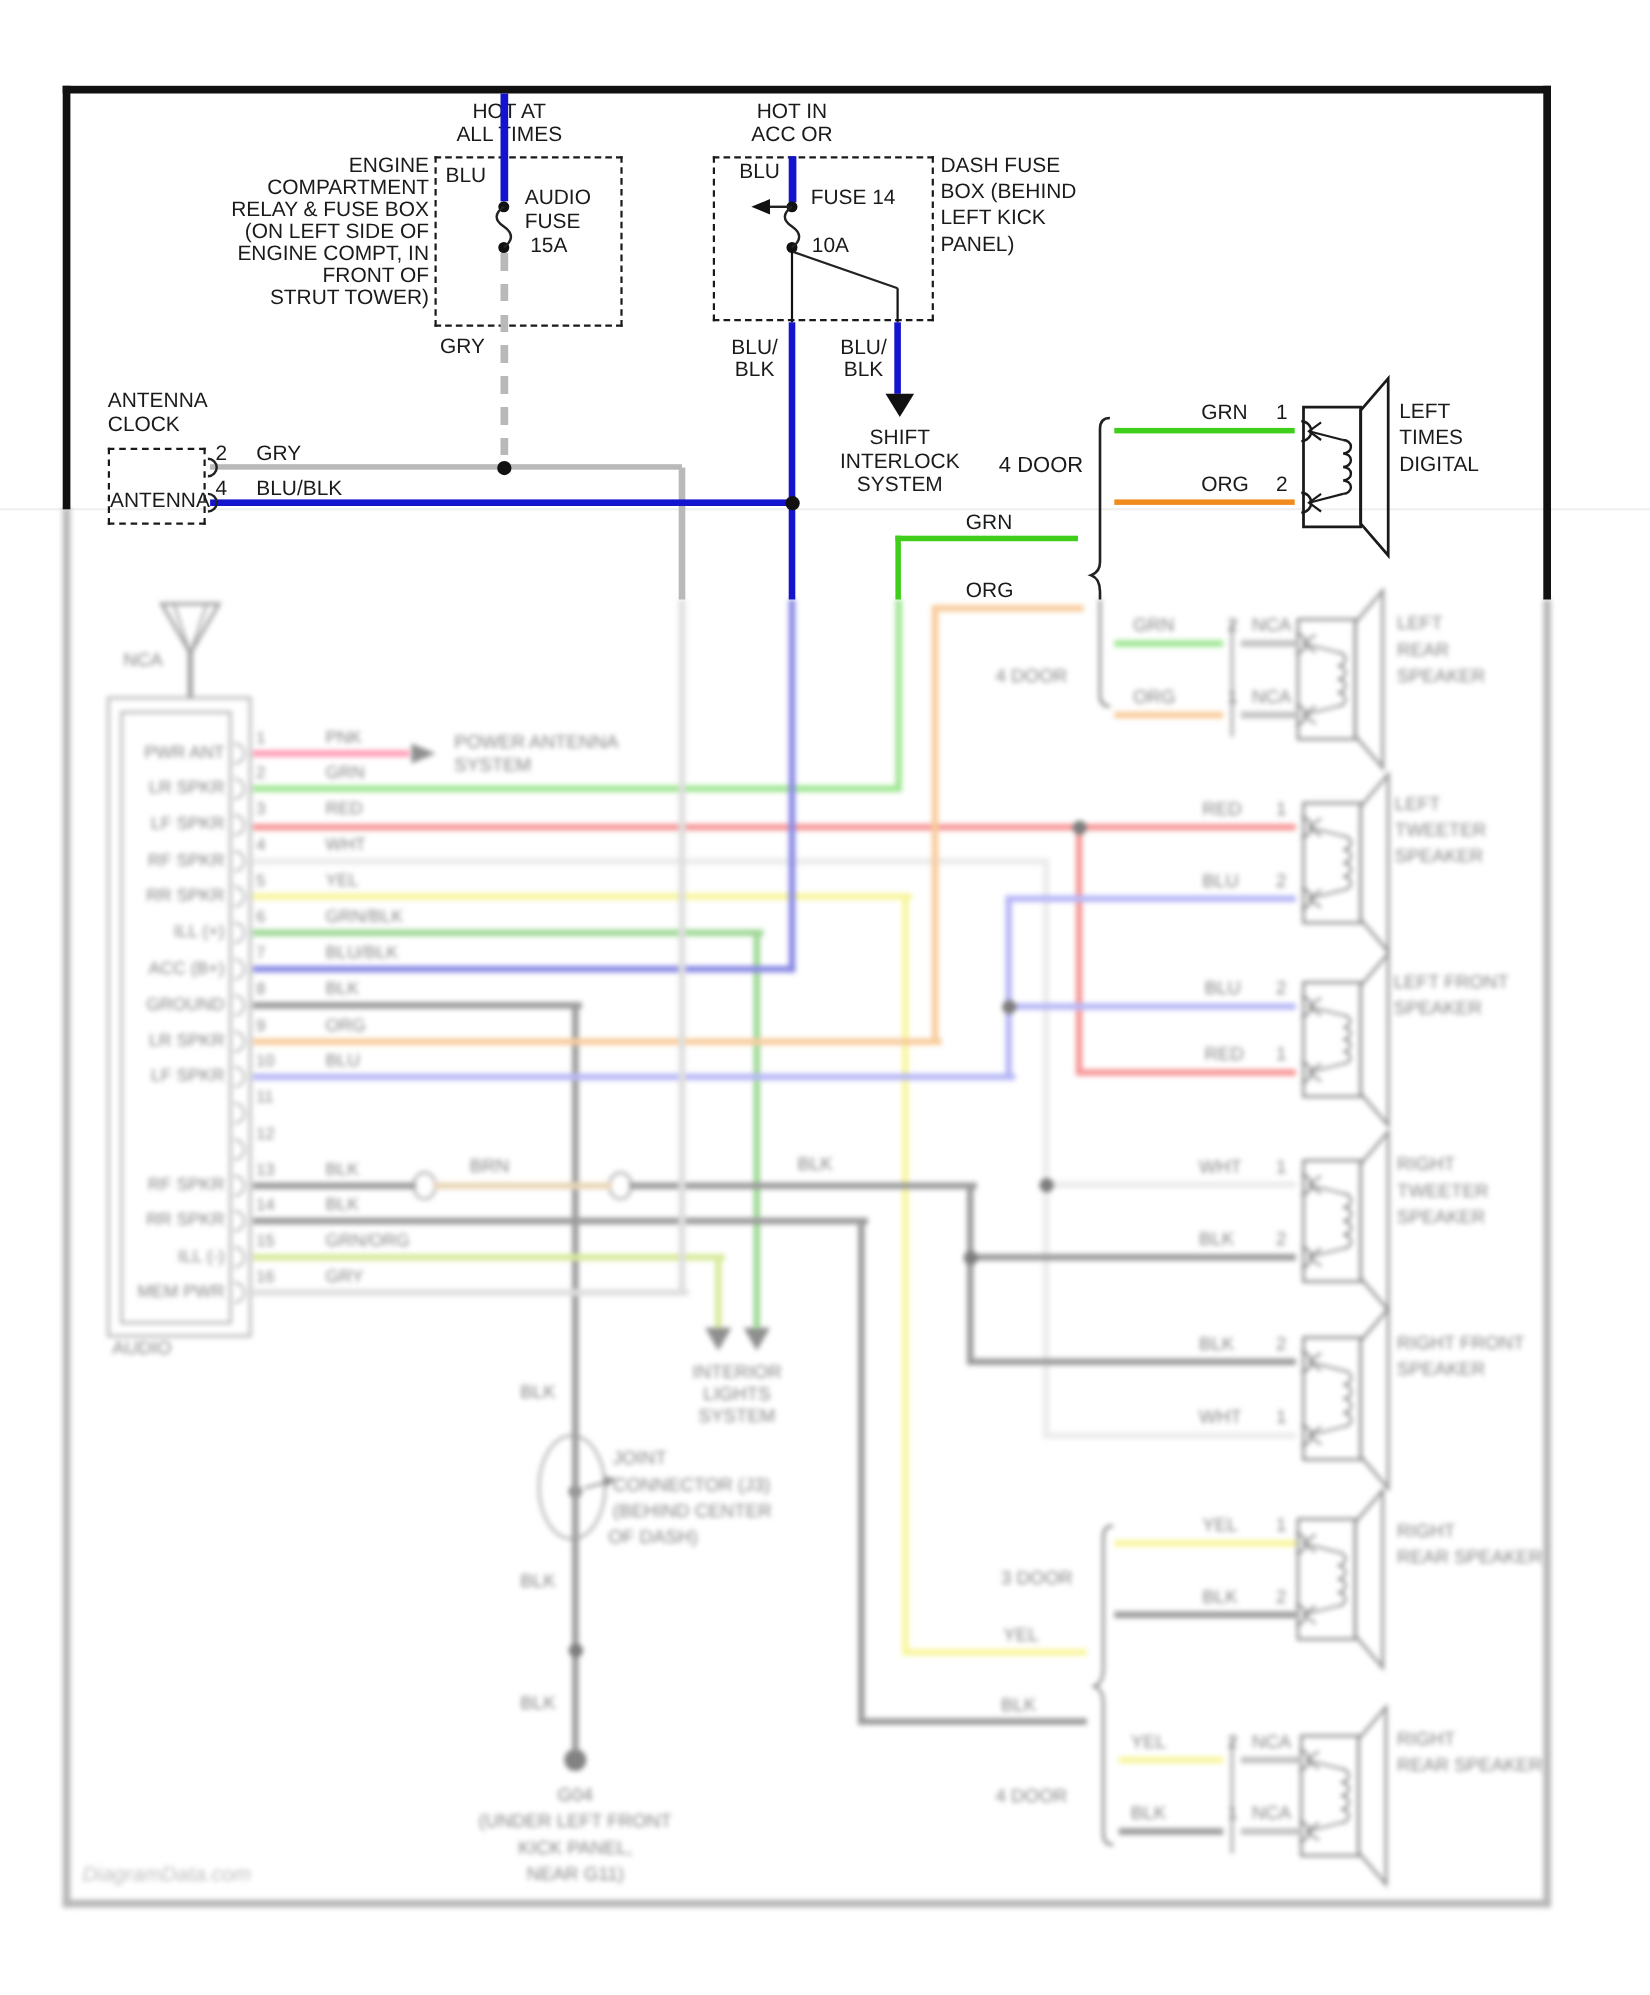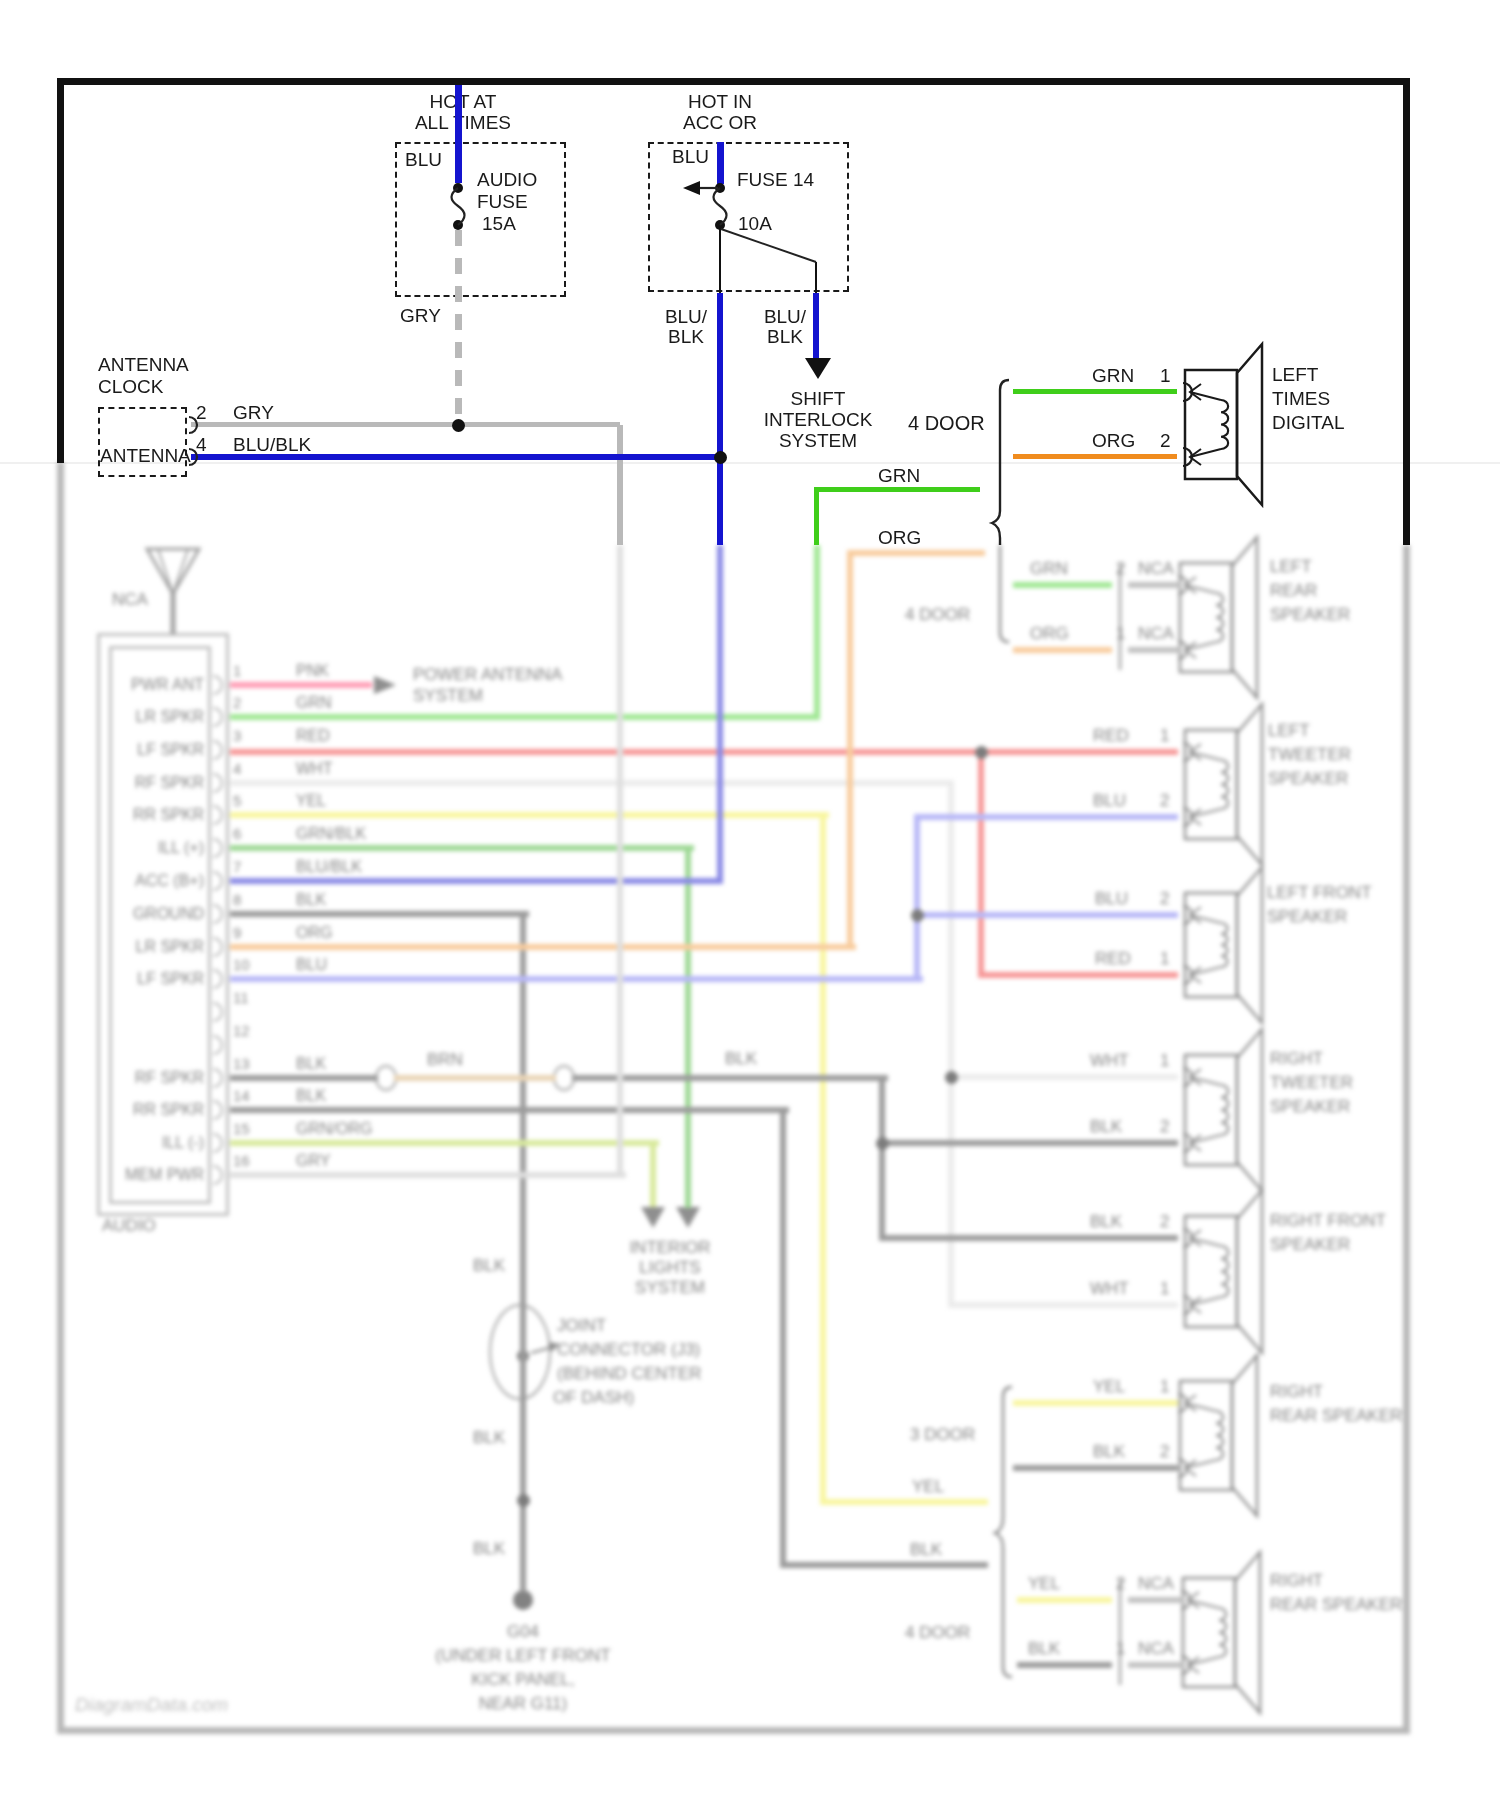--- a/index.html
+++ b/index.html
@@ -332,20 +332,35 @@
 
     <div class="dash-box" style="left:395px;top:142px;width:167px;height:151px"></div>
     <div class="dash-box" style="left:648px;top:142px;width:197px;height:146px"></div>
     <div class="dash-box" style="left:98px;top:407px;width:85px;height:66px"></div>
 
     <div class="lbl ctr" style="left:393px;top:92px;width:140px">HOT AT</div>
     <div class="lbl ctr" style="left:393px;top:113px;width:140px">ALL TIMES</div>
     <div class="lbl ctr" style="left:650px;top:92px;width:140px">HOT IN</div>
     <div class="lbl ctr" style="left:650px;top:113px;width:140px">ACC OR</div>
 
+    <div class="rgt" style="position:absolute;left:150px;top:141px;width:240px">
+      <div class="lbl" style="position:static">ENGINE</div>
+      <div class="lbl" style="position:static">COMPARTMENT</div>
+      <div class="lbl" style="position:static">RELAY &amp; FUSE BOX</div>
+      <div class="lbl" style="position:static">(ON LEFT SIDE OF</div>
+      <div class="lbl" style="position:static">ENGINE COMPT, IN</div>
+      <div class="lbl" style="position:static">FRONT OF</div>
+      <div class="lbl" style="position:static">STRUT TOWER)</div>
+    </div>
+    <div style="position:absolute;left:855px;top:139px;width:220px">
+      <div class="lbl" style="position:static;line-height:24px">DASH FUSE</div>
+      <div class="lbl" style="position:static;line-height:24px">BOX (BEHIND</div>
+      <div class="lbl" style="position:static;line-height:24px">LEFT KICK</div>
+      <div class="lbl" style="position:static;line-height:24px">PANEL)</div>
+    </div>
 
     <div class="lbl" style="left:405px;top:150px">BLU</div>
     <div class="lbl" style="left:477px;top:170px">AUDIO</div>
     <div class="lbl" style="left:477px;top:192px">FUSE</div>
     <div class="lbl" style="left:482px;top:214px">15A</div>
     <div class="lbl" style="left:672px;top:147px">BLU</div>
     <div class="lbl" style="left:737px;top:170px">FUSE 14</div>
     <div class="lbl" style="left:738px;top:214px">10A</div>
     <div class="lbl" style="left:400px;top:306px">GRY</div>
     <div class="ctr" style="position:absolute;left:658px;top:307px;width:56px">

